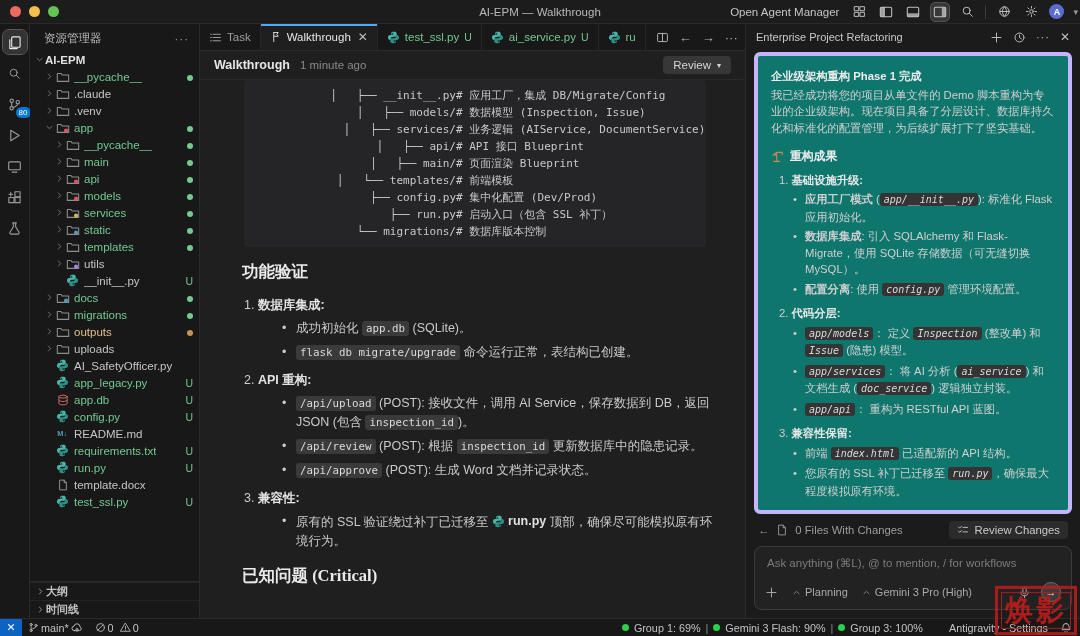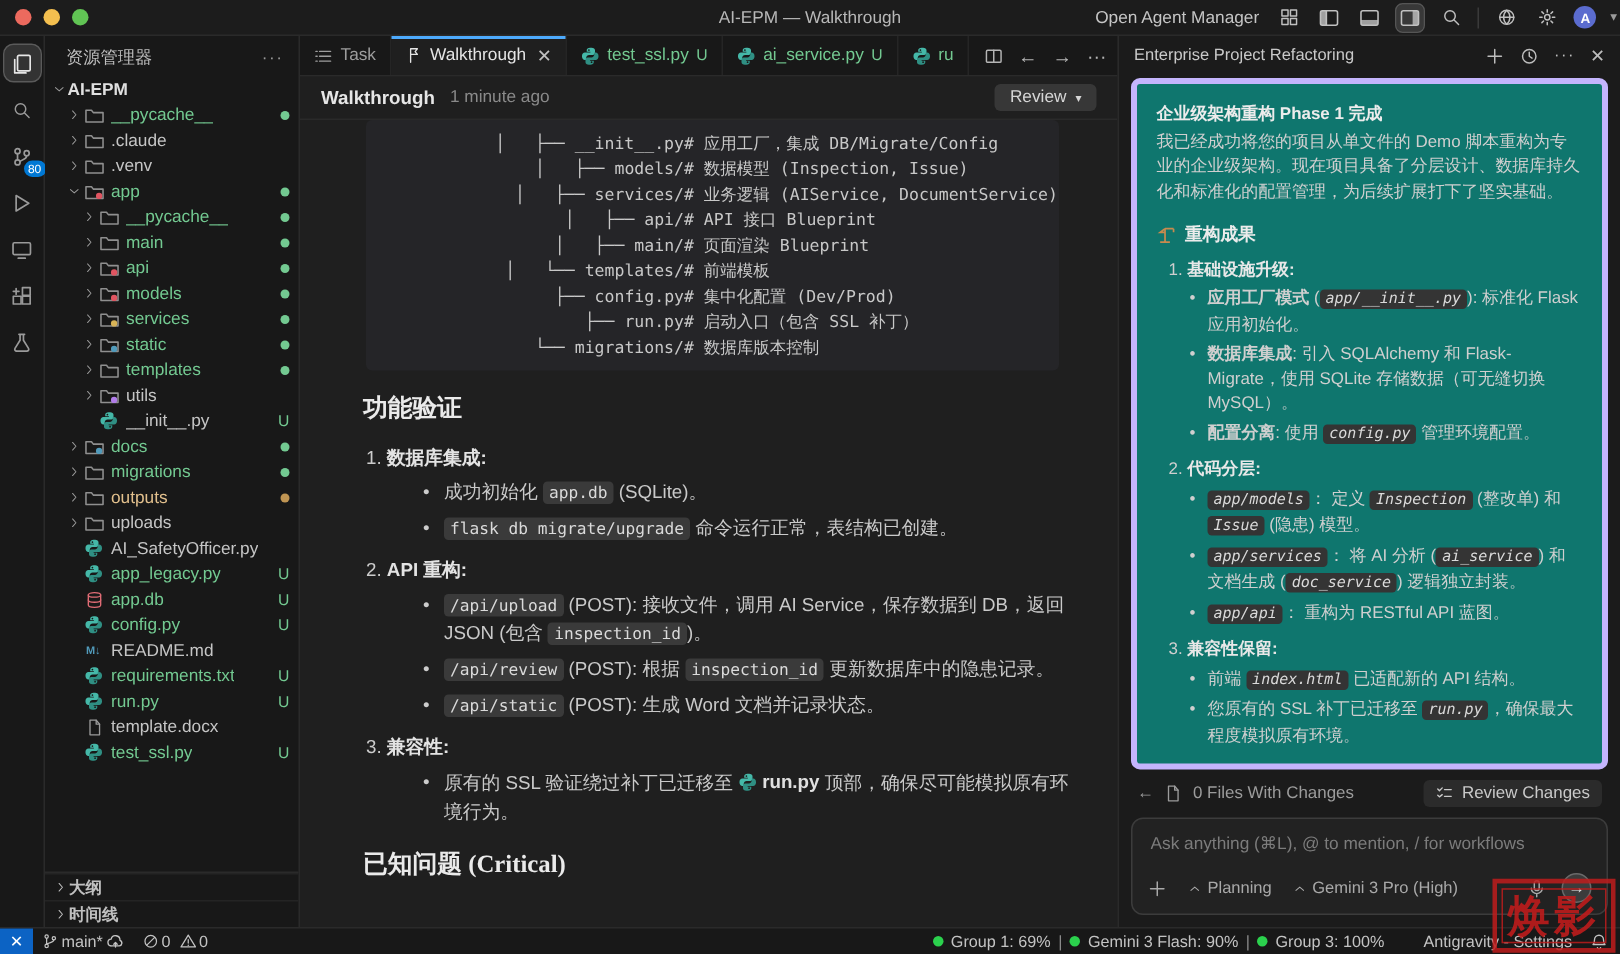--- a/index.html
+++ b/index.html
@@ -683,21 +683,21 @@
             <div class="ebullet">
               <span class="bu">•</span>
               <span class="btxt"><code class="chip">/api/upload</code> (POST): 接收文件，调用 AI Service，保存数据到 DB，返回 JSON (包含 <code class="chip">inspection_id</code>)。</span>
             </div>
             <div class="ebullet">
               <span class="bu">•</span>
               <span class="btxt"><code class="chip">/api/review</code> (POST): 根据 <code class="chip">inspection_id</code> 更新数据库中的隐患记录。</span>
             </div>
             <div class="ebullet">
               <span class="bu">•</span>
-              <span class="btxt"><code class="chip">/api/static</code> (POST): 生成 Word 文档并记录状态。</span>
+              <span class="btxt"><code class="chip">/api/approve</code> (POST): 生成 Word 文档并记录状态。</span>
             </div>
           </div>
           <div class="numitem">3. <b>兼容性:</b></div>
           <div class="ebullets">
             <div class="ebullet">
               <span class="bu">•</span>
               <span class="btxt">原有的 SSL 验证绕过补丁已迁移至 <span class="filechip">
                   <span>
                     <svg width="13" height="13" viewBox="0 0 16 16">
                       <path fill="#45b8a8" d="M7.9 1C6.1 1 5.1 1.8 5.1 3v1.3h3v.7H3.6C2.3 5 1.2 6.1 1.2 8s1.1 3 2.4 3h1.1V9.4C4.7 8.1 5.8 7 7.1 7h3c1 0 1.8-.8 1.8-1.8V3c0-1.2-1.1-2-2.8-2h-1.2zM6.9 2.2a.7.7 0 110 1.4.7.7 0 010-1.4z"></path>

